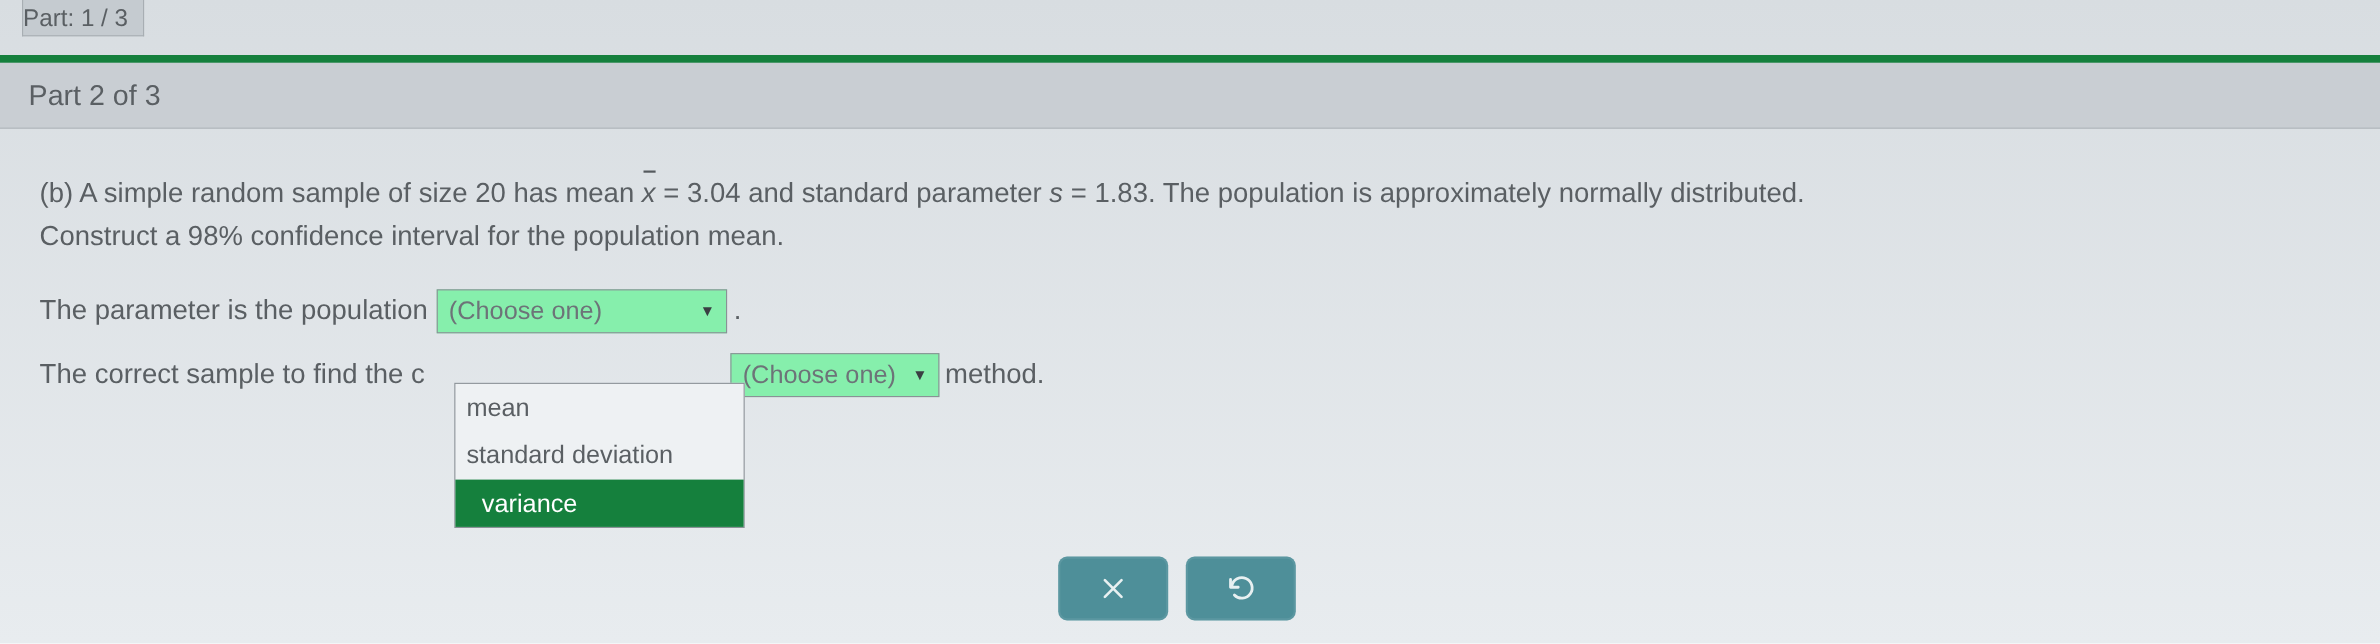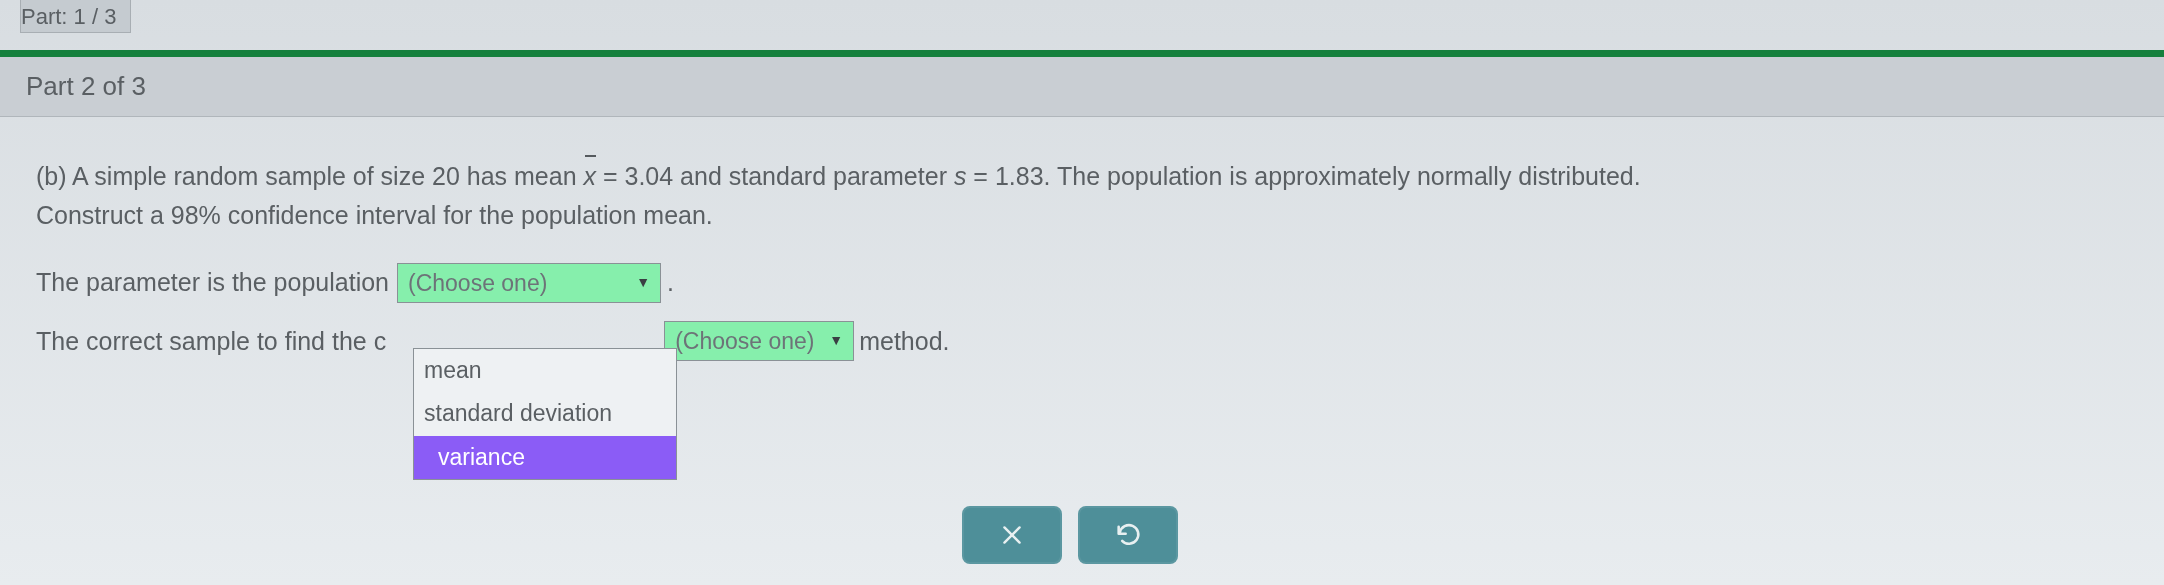--- a/index.html
+++ b/index.html
@@ -99,21 +99,21 @@
       z-index: 5;
       margin-top: 45px;
     }
     .dropdown-list .opt {
       padding: 4px 10px;
       font-size: 23px;
       color: #5a5f63;
       cursor: pointer;
     }
     .dropdown-list .opt.highlight {
-      background: #8b5cf6;
+      background: #15803d;
       color: #fff;
       padding-left: 24px;
     }
     .left-stack {
       display: flex;
       flex-direction: column;
       gap: 16px;
     }
     .line2 {
       display: flex;

